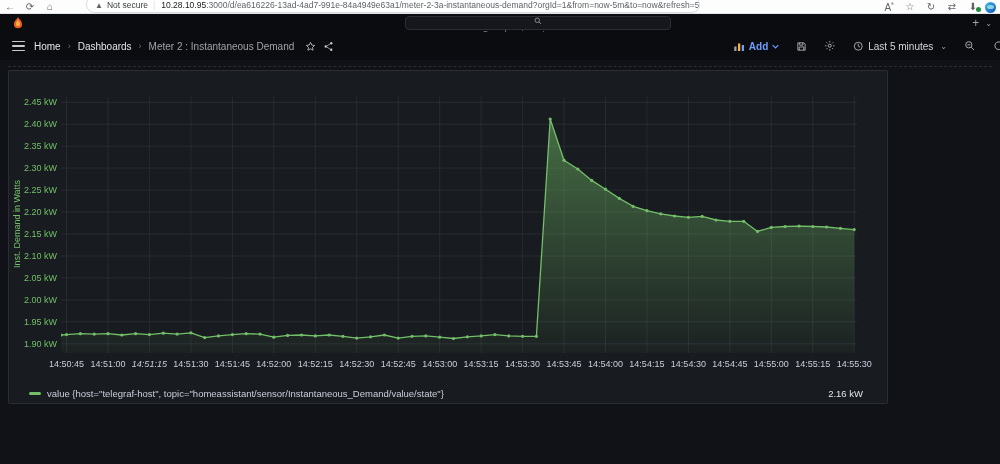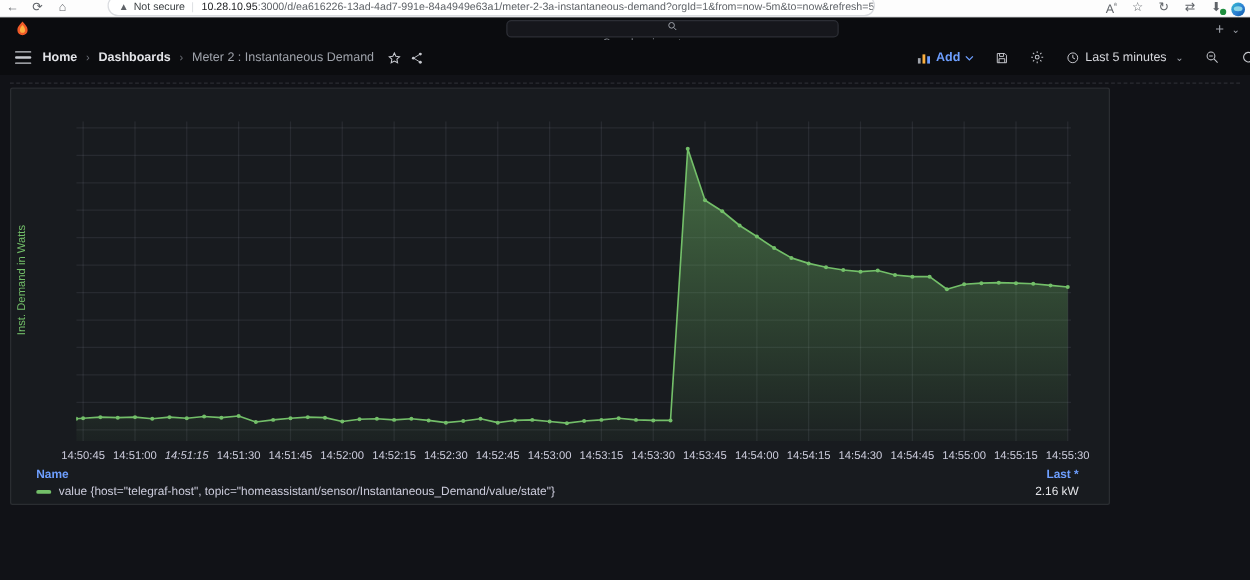--- a/index.html
+++ b/index.html
@@ -46,21 +46,21 @@
   .nav-plus { font-size:12px; line-height:12px; }
   .nav-chev { font-size:8px; }
 
   
   .gf-toolbar { position:absolute; left:0; top:32px; width:1000px; height:28px; background:#0b0c0f; }
   .hamburger { position:absolute; left:12px; top:9px; width:13px; height:10px; display:flex;
     flex-direction:column; justify-content:space-between; cursor:pointer; }
   .hamburger span { display:block; height:1.4px; background:#c7c9cf; border-radius:1px; }
   .crumbs { position:absolute; left:34px; top:0; height:28px; display:flex; align-items:center; gap:7px;
     font-size:10px; }
-  .crumb { color:#e3e4e8; font-weight:bold; }
+  .crumb { color:#e3e4e8; font-weight:normal; }
   .crumb.current { color:#9fa3ab; font-weight:normal; }
   .crumb-sep { color:#6c6f76; font-size:9px; }
   .tb-icon { color:#c7c9cf; display:flex; align-items:center; }
   .toolbar-right { position:absolute; right:10px; top:0; height:28px; display:flex; align-items:center;
     gap:17px; }
   .add-btn { display:flex; align-items:center; gap:4px; color:#6e9fff; font-size:10px; font-weight:bold; }
   .time-btn { display:flex; align-items:center; gap:5px; color:#d5d6db; font-size:10px; }
   .time-chev { color:#9fa3ab; font-size:8px; margin-left:2px; }
 
   
@@ -217,20 +217,34 @@
       </span>
     </div>
   </div>
 
   <div class="dash">
     <div class="drop-line"></div>
 
     <div class="panel">
 
       <div class="y-axis-title">Inst. Demand in Watts</div>
+      <div class="y-labels" id="y-labels">
+          <div class="y-tick-label" style="top: 0.3px;">2.45 kW</div>
+          <div class="y-tick-label" style="top: 22.2px;">2.40 kW</div>
+          <div class="y-tick-label" style="top: 44.2px;">2.35 kW</div>
+          <div class="y-tick-label" style="top: 66.1px;">2.30 kW</div>
+          <div class="y-tick-label" style="top: 88.1px;">2.25 kW</div>
+          <div class="y-tick-label" style="top: 110px;">2.20 kW</div>
+          <div class="y-tick-label" style="top: 132px;">2.15 kW</div>
+          <div class="y-tick-label" style="top: 154px;">2.10 kW</div>
+          <div class="y-tick-label" style="top: 175.9px;">2.05 kW</div>
+          <div class="y-tick-label" style="top: 197.9px;">2.00 kW</div>
+          <div class="y-tick-label" style="top: 219.8px;">1.95 kW</div>
+          <div class="y-tick-label" style="top: 241.8px;">1.90 kW</div>
+        </div>
       <div class="x-labels" id="x-labels">
           <div class="x-tick-label" style="left: -20.5px;">14:50:45</div>
           <div class="x-tick-label" style="left: 21px; text-align: center;">14:51:00</div>
           <div class="x-tick-label" style="left: 62.4px; font-style: italic;">14:51:15</div>
           <div class="x-tick-label" style="left: 103.9px;">14:51:30</div>
           <div class="x-tick-label" style="left: 145.4px;">14:51:45</div>
           <div class="x-tick-label" style="left: 186.8px;">14:52:00</div>
           <div class="x-tick-label" style="left: 228.3px;">14:52:15</div>
           <div class="x-tick-label" style="left: 269.7px;">14:52:30</div>
           <div class="x-tick-label" style="left: 311.2px;">14:52:45</div>
@@ -345,24 +359,20 @@
             <circle class="series-dot" cx="724.1" cy="129.5" r="1.6"></circle>
             <circle class="series-dot" cx="738.0" cy="129.1" r="1.6"></circle>
             <circle class="series-dot" cx="751.8" cy="129.5" r="1.6"></circle>
             <circle class="series-dot" cx="765.6" cy="130.0" r="1.6"></circle>
             <circle class="series-dot" cx="779.4" cy="131.3" r="1.6"></circle>
             <circle class="series-dot" cx="793.2" cy="132.6" r="1.6"></circle>
           </svg>
       </div>
 
       <div class="legend">
-        <div class="legend-headers">
-          <span>Name</span>
-          <span>Last *</span>
-        </div>
         <div class="legend-row">
           <span class="legend-series">
             <span class="legend-swatch"></span>
             <span>value {host="telegraf-host", topic="homeassistant/sensor/Instantaneous_Demand/value/state"}</span>
           </span>
           <span class="legend-last-value">2.16 kW</span>
         </div>
       </div>
     </div>
   </div>

